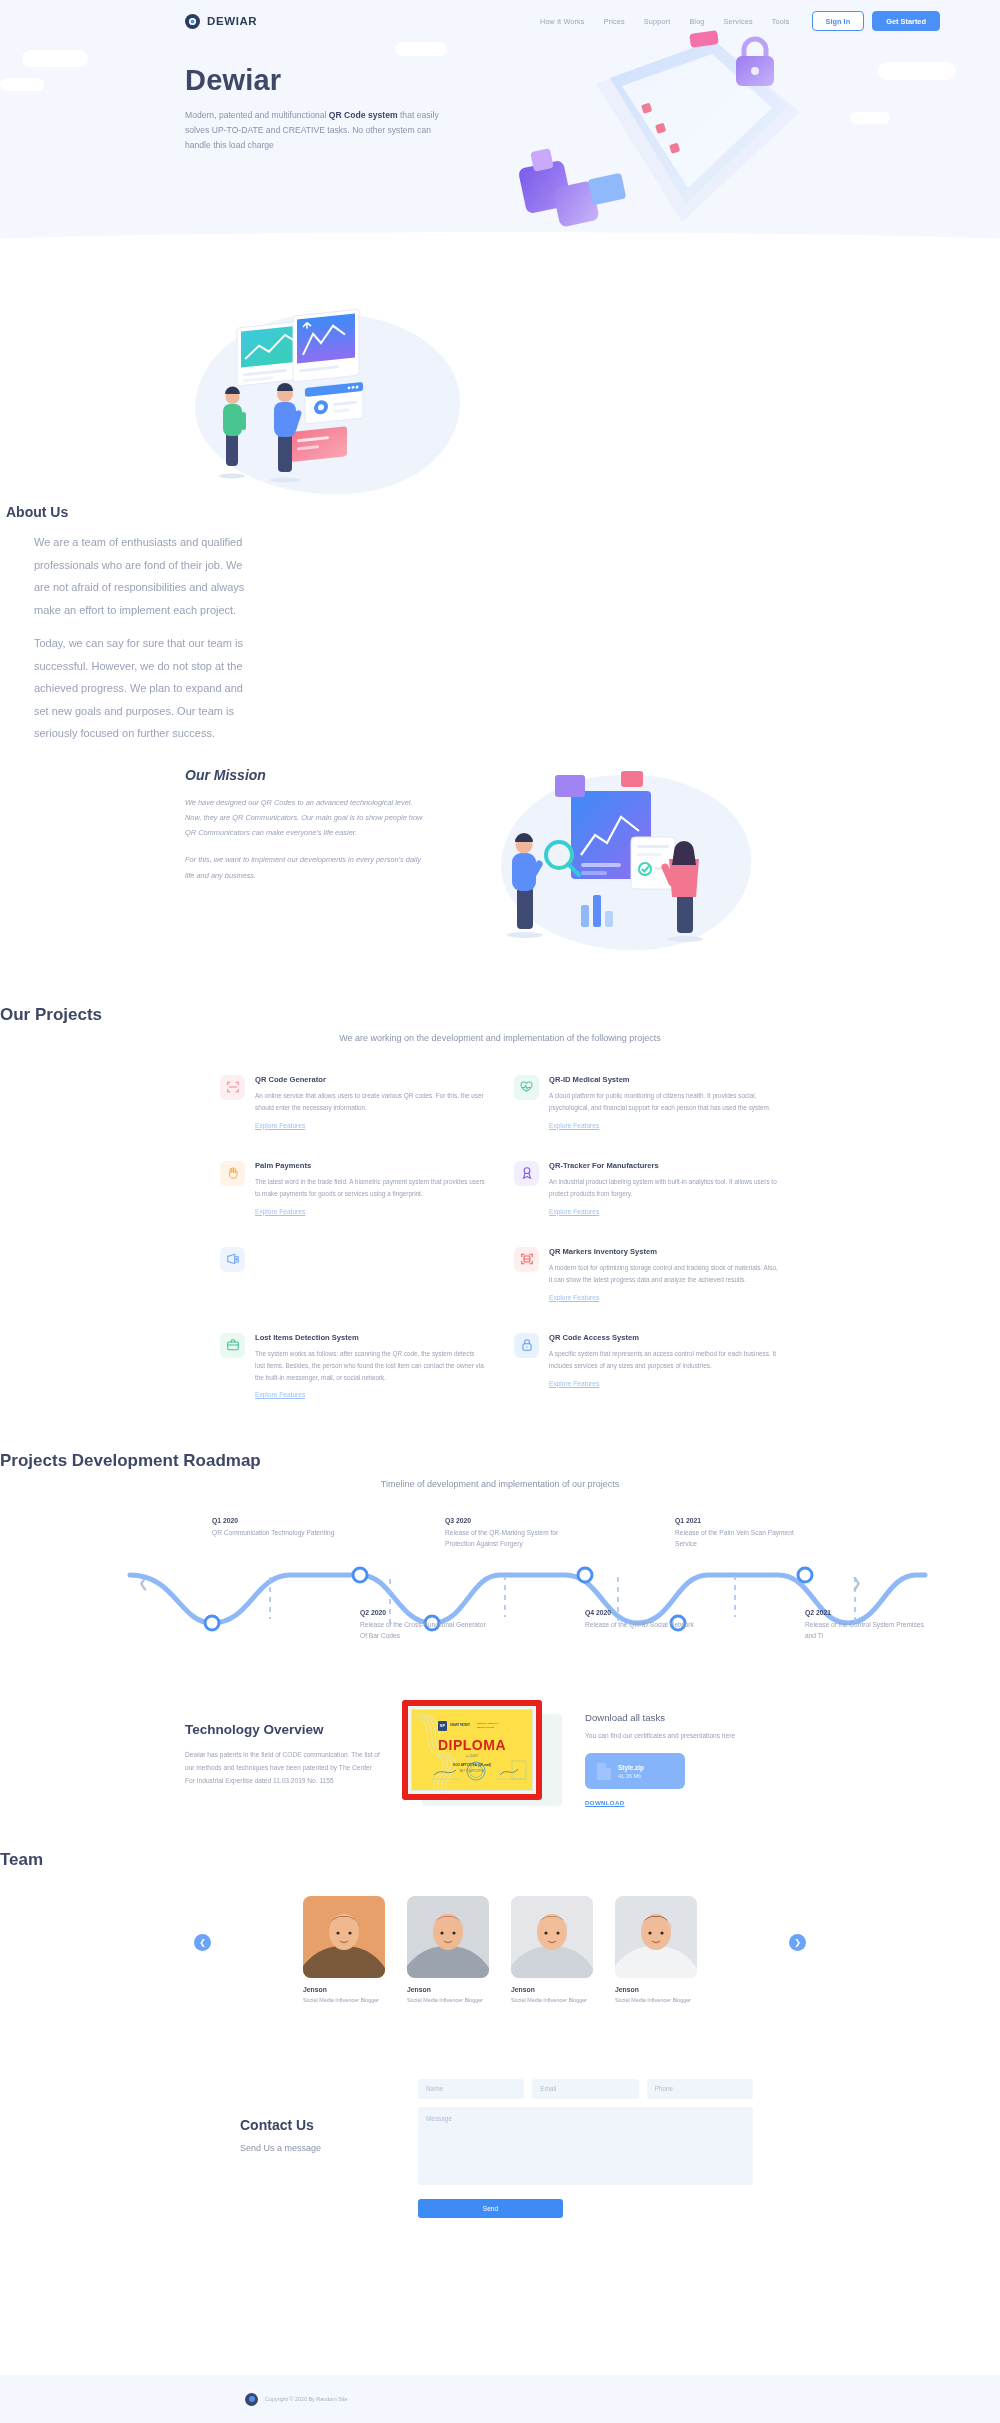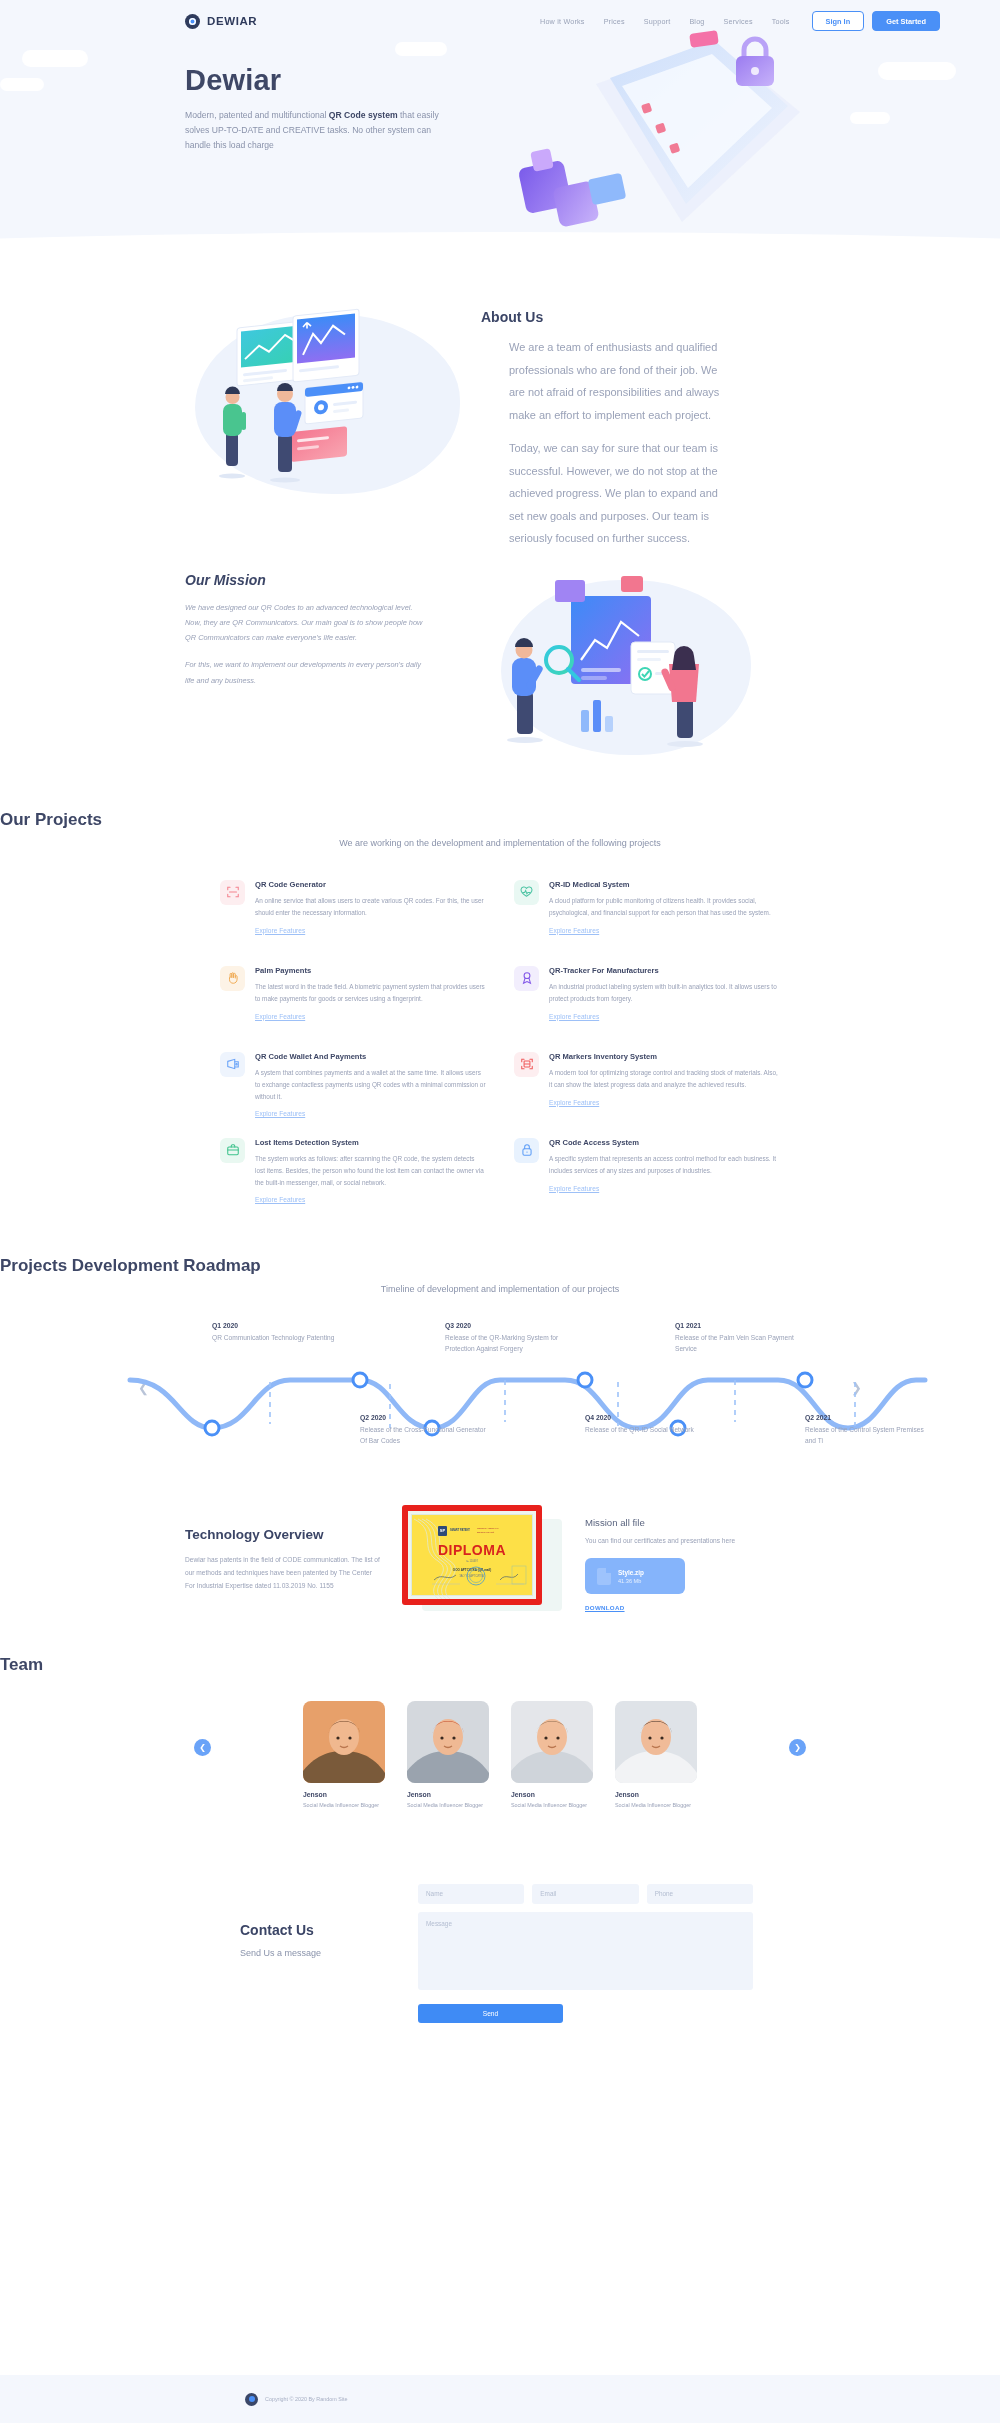--- a/index.html
+++ b/index.html
@@ -62,21 +62,21 @@
     margin-top: 11px; font-size: 8.6px; line-height: 1.75; color: #8a93ab;
   }
   .hero-sub b { color:#3e4766; font-weight:bold; }
   
   .hero-art { position:absolute; left: 500px; top: 26px; width: 360px; height: 220px; }
   .cloud { position:absolute; background:#fff; border-radius: 30px; opacity:.95;}
   
   .section-title-c { text-align:left; font-size:17px; font-weight:bold; color:#3e4766; }
   .section-sub-c { text-align:center; font-size:9px; color:#8a93ab; margin-top:8px; }
   
-  .about { display:flex; padding: 42px 0 0 0; }
+  .about { display:flex; padding: 42px 0 0 0; flex-direction: column; }
   .about-art {
     margin-left:185px; width: 290px; height: 195px; position:relative;
   }
   .about-blob{
     position:absolute; left:10px; top:10px; width:265px;height:180px;
     background:#eef3fc; border-radius:48% 48% 45% 52% / 52% 48% 50% 48%;
   }
   .about-copy { margin-left: 6px; width: 252px; padding-top: 5px;}
   .about-copy h2 { font-size: 14px; font-weight:bold; color:#3b4566; }
   .about-copy p { font-size:11px; line-height:2.05; color:#9aa2b8; margin-top:11px;margin-left:28px; }
@@ -460,21 +460,20 @@
         <div class="proj-body"><div class="proj-name">QR-Tracker For Manufacturers</div><div class="proj-desc">An industrial product labeling system with built-in analytics tool. It allows users to protect products from forgery.</div><a class="proj-link" href="#">Explore Features</a></div>
       </div>
       <div class="proj-card">
         <div class="proj-icon" style="background:#eef4fd">
           <svg viewBox="0 0 24 24" width="14" height="14" fill="none" stroke="#6aa3f8" stroke-width="1.8" stroke-linecap="round">
             <path d="M3 7.5 15 4v16L3 16.5z"></path>
             <path d="M15 8h6v9h-6"></path>
             <circle cx="18" cy="12.5" r="1.2"></circle>
           </svg>
         </div>
-        <div class="proj-body"><div class="proj-name">QR Code Wallet And Payments</div><div class="proj-desc">A system that combines payments and a wallet at the same time. It allows users to exchange contactless payments using QR codes with a minimal commission or without it.</div><a class="proj-link" href="#">Explore Features</a></div>
       </div>
       <div class="proj-card">
         <div class="proj-icon" style="background:#fdeef0">
           <svg viewBox="0 0 24 24" width="14" height="14" fill="none" stroke="#f05a5a" stroke-width="1.8" stroke-linecap="round">
             <path d="M3 8V4h4M21 8V4h-4M3 16v4h4M21 16v4h-4"></path>
             <rect x="7" y="7" width="10" height="10" rx="1"></rect>
             <path d="M8 12h8"></path>
           </svg>
         </div>
         <div class="proj-body"><div class="proj-name">QR Markers Inventory System</div><div class="proj-desc">A modern tool for optimizing storage control and tracking stock of materials. Also, it can show the latest progress data and analyze the achieved results.</div><a class="proj-link" href="#">Explore Features</a></div>
@@ -592,21 +591,21 @@
           <path d="M88 18 C 94 10 100 20 106 12" stroke="#2e4a77" stroke-width=".6" fill="none"></path>
           <line x1="20" y1="22" x2="48" y2="22" stroke="#b8c6b8" stroke-width=".5"></line>
           <line x1="84" y1="22" x2="112" y2="22" stroke="#b8c6b8" stroke-width=".5"></line>
           <rect x="100" y="4" width="14" height="18" fill="none" stroke="#9ec39e" stroke-width=".5"></rect>
         </svg>
       </div>
     </div>
   </div>
 
   <div class="tech-dl">
-    <h3>Mission all file</h3>
+    <h3>Download all tasks</h3>
     <p>You can find our certificates and presentations here</p>
     <div class="dl-box">
       <span class="dl-file-ic"></span>
       <span>
         <span class="dl-name" style="display:block">Style.zip</span>
         <span class="dl-size" style="display:block">41.36 Mb</span>
       </span>
     </div>
     <a class="dl-link" href="#">DOWNLOAD</a>
   </div>

